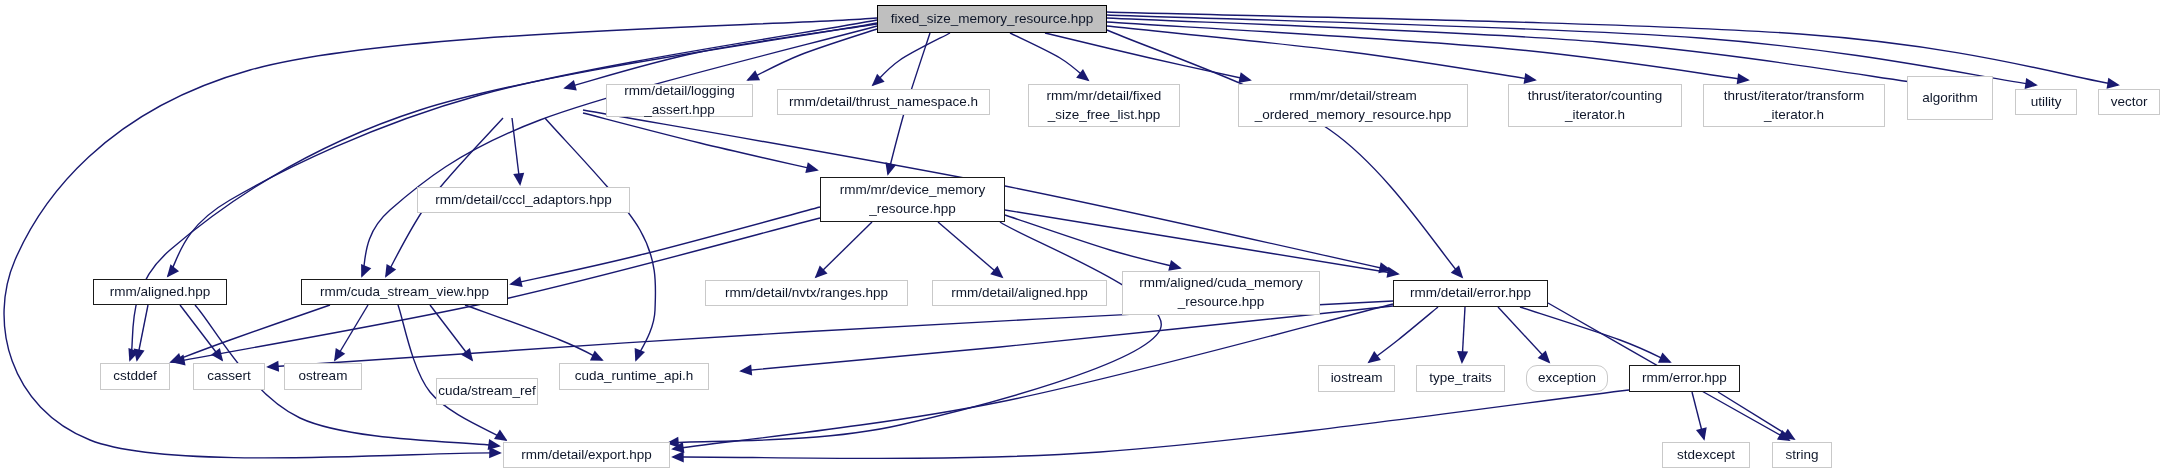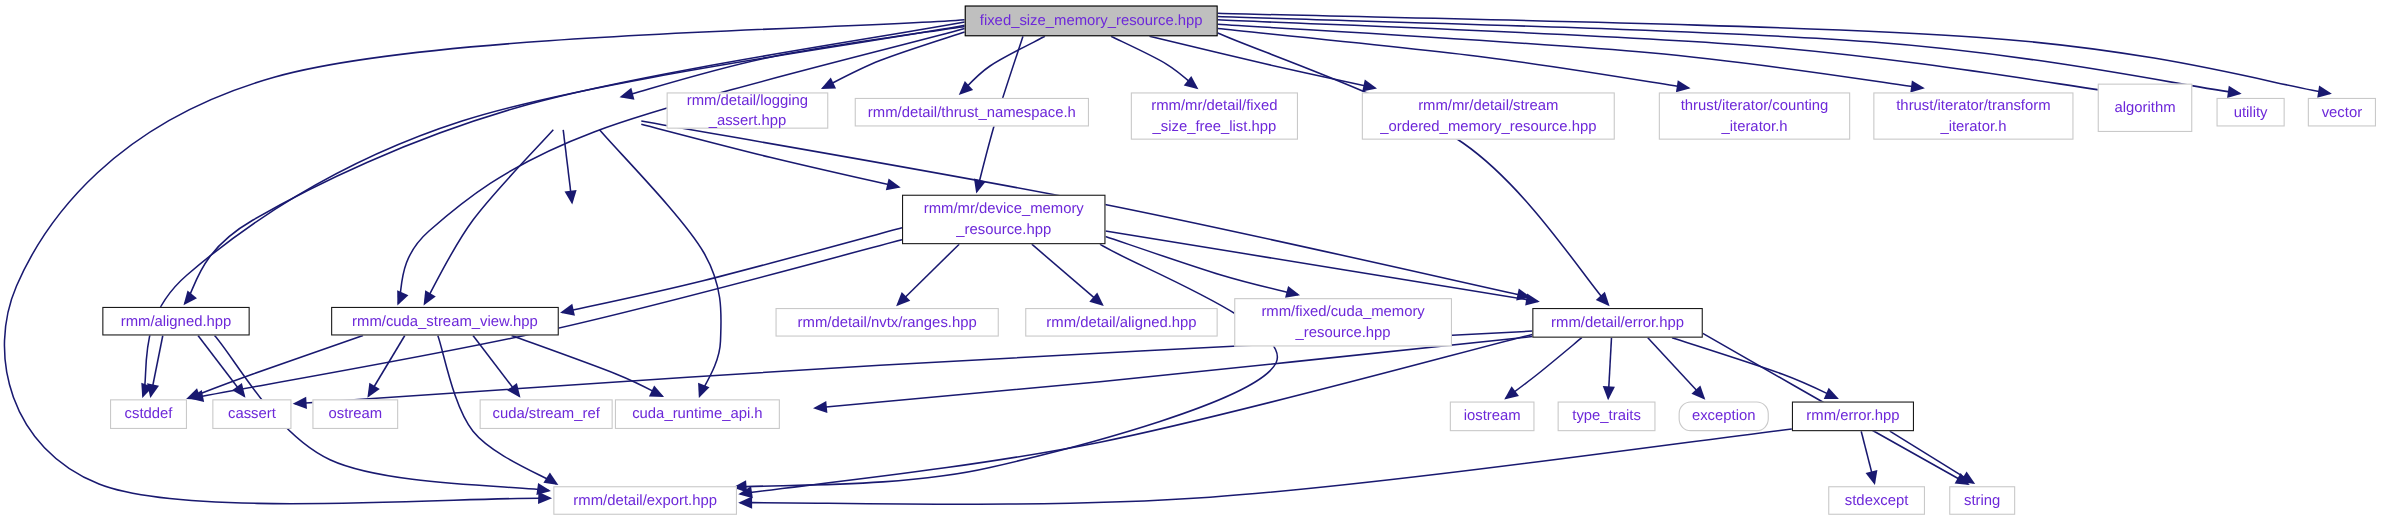--- a/index.html
+++ b/index.html
@@ -1,21 +1,21 @@
 <!DOCTYPE html>
 <html><head>
 <meta charset="utf-8">
 <style>
   html,body{margin:0;padding:0;background:#ffffff;}
   #stage{position:relative;width:2169px;height:476px;background:#ffffff;overflow:hidden;
          font-family:"Liberation Sans", sans-serif;}
   #edges{position:absolute;left:0;top:0;width:2169px;height:476px;}
   .edge{fill:none;stroke:#191970;stroke-width:1.4px;}
   .node{position:absolute;box-sizing:border-box;display:flex;align-items:center;justify-content:center;
-        text-align:center;font-size:13.5px;line-height:1.4;color:#6d28d9;background:#fff;
+        text-align:center;font-size:13.5px;line-height:1.4;color:#0f172a;background:#fff;
         white-space:pre-line;padding:1px 20px;cursor:default;}
   .node.main{background:#bfbfbf;border:1.6px solid #000000;}
   .node.doc{background:#ffffff;border:1.5px solid #1a1a1a;cursor:pointer;}
   .node.ext{background:#ffffff;border:1px solid #c9c9c9;}
 </style>
 </head>
 <body>
 
 <div id="stage">
   <svg id="edges" viewBox="0 0 2169 476">
@@ -81,33 +81,34 @@
 _size_free_list.hpp</div>
     <div class="node ext" style="left: 1202px; top: 84px; width: 230px; height: 43px; margin-left: 36px;">rmm/mr/detail/stream
 _ordered_memory_resource.hpp</div>
     <div class="node ext" style="left: 1508px; top: 84px; width: 174px; height: 43px;">thrust/iterator/counting
 _iterator.h</div>
     <div class="node ext" style="left: 1703px; top: 84px; width: 182px; height: 43px;">thrust/iterator/transform
 _iterator.h</div>
     <div class="node ext" style="left: 1907px; top: 76px; width: 86px; height: 44px;">algorithm</div>
     <div class="node ext" style="left: 2015px; top: 89px; width: 62px; height: 26px;">utility</div>
     <div class="node ext" style="left: 2098px; top: 89px; width: 62px; height: 26px;">vector</div>
+    <div class="node ext" style="left: 417px; top: 187px; width: 213px; height: 26px;">rmm/detail/cccl_adaptors.hpp</div>
     <div class="node doc" style="left: 820px; top: 177px; width: 185px; height: 45px;">rmm/mr/device_memory
 _resource.hpp</div>
     <div class="node doc" style="left: 93px; top: 279px; width: 134px; height: 26px;">rmm/aligned.hpp</div>
     <div class="node doc" style="left: 301px; top: 279px; width: 207px; height: 26px;">rmm/cuda_stream_view.hpp</div>
     <div class="node ext" style="left: 705px; top: 280px; width: 203px; height: 26px;">rmm/detail/nvtx/ranges.hpp</div>
     <div class="node ext" style="left: 932px; top: 280px; width: 175px; height: 26px;">rmm/detail/aligned.hpp</div>
-    <div class="node ext" style="left: 1122px; top: 271px; width: 198px; height: 44px;">rmm/fixed/cuda_memory
+    <div class="node ext" style="left: 1122px; top: 271px; width: 198px; height: 44px;">rmm/aligned/cuda_memory
 _resource.hpp</div>
     <div class="node doc" style="left: 1393px; top: 280px; width: 155px; height: 27px;">rmm/detail/error.hpp</div>
     <div class="node ext" style="left: 100px; top: 363px; width: 70px; height: 27px;">cstddef</div>
     <div class="node ext" style="left: 193px; top: 363px; width: 72px; height: 27px;">cassert</div>
     <div class="node ext" style="left: 284px; top: 363px; width: 78px; height: 27px;">ostream</div>
-    <div class="node ext" style="left: 436px; top: 363px; width: 121px; height: 27px;">cuda/stream_ref</div>
+    <div class="node ext" style="left: 436px; top: 378px; width: 102px; height: 27px;">cuda/stream_ref</div>
     <div class="node ext" style="left: 559px; top: 363px; width: 150px; height: 27px;">cuda_runtime_api.h</div>
     <div class="node ext" style="left: 1318px; top: 365px; width: 77px; height: 27px;">iostream</div>
     <div class="node ext" style="left: 1416px; top: 365px; width: 89px; height: 27px;">type_traits</div>
     <div class="node ext" style="left: 1526px; top: 365px; width: 82px; height: 27px; border-radius: 11px;">exception</div>
     <div class="node doc" style="left: 1629px; top: 365px; width: 111px; height: 27px;">rmm/error.hpp</div>
     <div class="node ext" style="left: 503px; top: 442px; width: 167px; height: 26px;">rmm/detail/export.hpp</div>
     <div class="node ext" style="left: 1662px; top: 442px; width: 88px; height: 26px;">stdexcept</div>
     <div class="node ext" style="left: 1772px; top: 442px; width: 60px; height: 26px;">string</div>
   </div>
 

